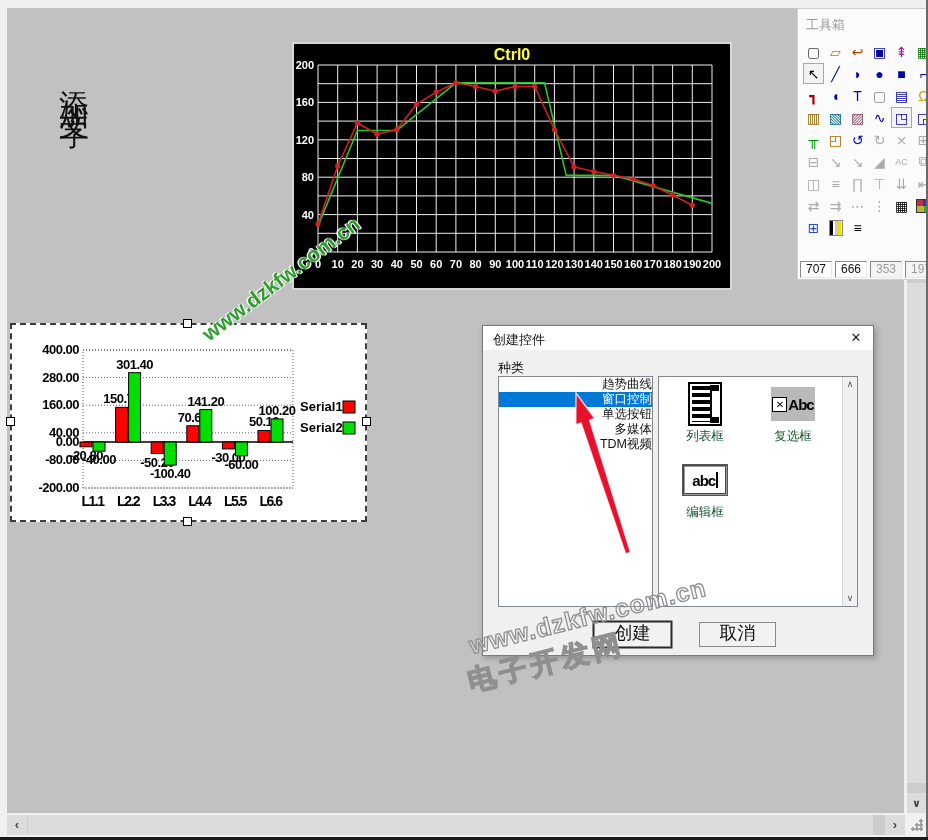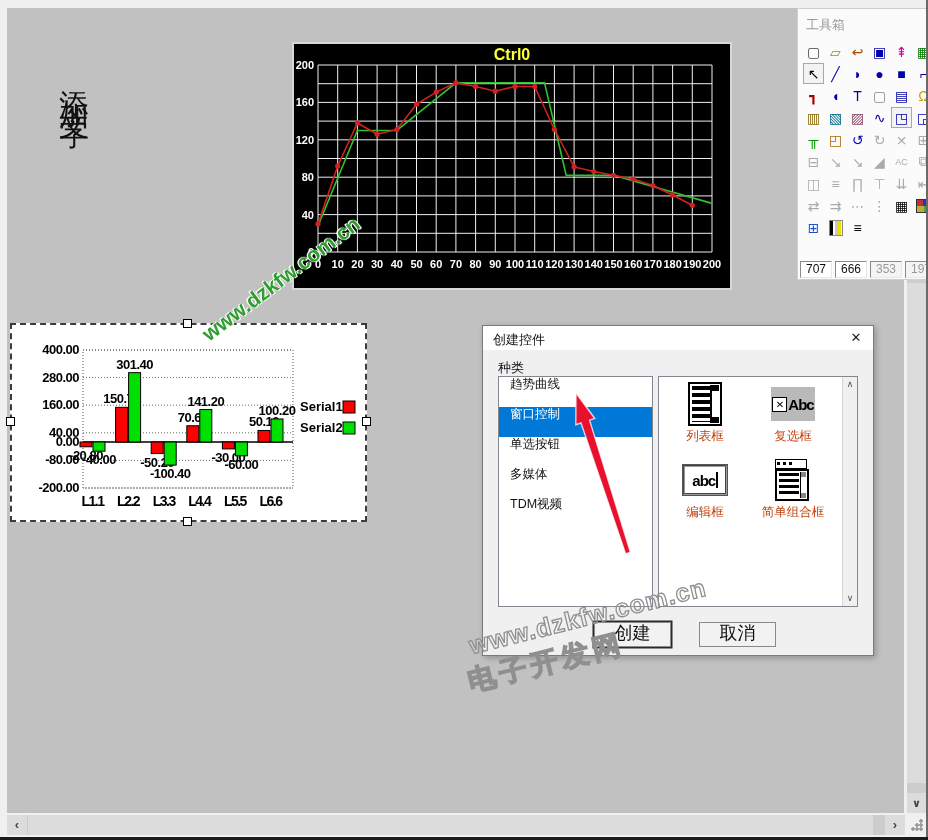--- a/index.html
+++ b/index.html
@@ -41,29 +41,29 @@
   #dialog{position:absolute;left:482px;top:325px;width:392px;height:331px;
       background:#f0f0f0;border:1px solid #7a7a7a;box-sizing:border-box;z-index:30;
       box-shadow:2px 2px 6px rgba(0,0,0,0.25);}
   #dlgTitle{position:absolute;left:0;top:0;right:0;height:24px;background:#fff;}
   #dlgTitleText{position:absolute;left:10px;top:5px;font-size:13px;color:#111;}
   #dlgClose{position:absolute;right:8px;top:3px;width:18px;height:18px;text-align:center;
       line-height:18px;font-size:13px;color:#222;cursor:pointer;}
   #dlgCat{position:absolute;left:15px;top:33px;font-size:13px;color:#111;}
   #dlgList{position:absolute;left:15px;top:50px;width:155px;height:231px;background:#fff;
       border:1px solid #828790;box-sizing:border-box;overflow:hidden;}
-  .lstItem{height:30px;line-height:15px;font-size:12.5px;padding-left:11px;color:#111;white-space:nowrap;}
+  .lstItem{height:15px;line-height:15px;font-size:12.5px;padding-left:11px;color:#111;white-space:nowrap;text-align:right;}
   .lstItem.sel{background:#0078d7;color:#fff;}
   #dlgPanel{position:absolute;left:175px;top:50px;width:200px;height:231px;background:#fff;
       border:1px solid #828790;box-sizing:border-box;}
   #ctlGrid{position:absolute;left:2px;top:4px;width:180px;display:grid;
       grid-template-columns:88px 88px;grid-auto-rows:76px;justify-items:center;}
   .tile{display:flex;flex-direction:column;align-items:center;width:86px;}
   .tileIcon{height:46px;display:flex;align-items:center;justify-content:center;}
-  .tileLabel{font-size:12.5px;color:#c2410c;text-align:center;line-height:14px;margin-top:2px;}
+  .tileLabel{font-size:12.5px;color:#14532d;text-align:center;line-height:14px;margin-top:2px;}
   
   .ic-list{width:34px;height:44px;background:#fff;border:2px solid #000;position:relative;box-sizing:border-box;}
   .ic-list .bars{position:absolute;left:2px;top:2px;width:19px;bottom:2px;
       background:repeating-linear-gradient(#000 0 4px,#fff 4px 7px);}
   .ic-list .scr{position:absolute;right:1px;top:1px;width:7px;bottom:1px;border-left:2px solid #000;
       background:linear-gradient(#000 0 6px,#fff 6px calc(100% - 6px),#000 calc(100% - 6px));}
   .ic-check{width:44px;height:34px;background:#b9b9b9;display:flex;align-items:center;justify-content:center;gap:1px;}
   .ic-check .cb{width:13px;height:13px;background:#fff;border:1px solid #000;font-size:10px;
       line-height:13px;text-align:center;color:#000;}
   .ic-check .ab{font-weight:bold;font-size:15px;color:#000;letter-spacing:-1px;}
@@ -335,32 +335,20 @@
           </div>
           <div class="tile">
             <div class="tileIcon">
               <div class="ic-edit">
                 <span class="tx">abc</span>
                 <span class="caret"></span>
               </div>
             </div>
             <div class="tileLabel">编辑框</div>
           </div>
-          <div class="tile">
-            <div class="tileIcon">
-              <div class="ic-scombo">
-                <div class="top"></div>
-                <div class="body">
-                  <div class="bars"></div>
-                  <div class="scr"></div>
-                </div>
-              </div>
-            </div>
-            <div class="tileLabel">简单组合框</div>
-          </div>
         </div>
       <div class="vscroll">
         <div class="arr up">∧</div>
         <div class="arr dn">∨</div>
       </div>
     </div>
     <div class="dlgBtn" id="btnCreate">创建</div>
     <div class="dlgBtn" id="btnCancel">取消</div>
   </div>
 

